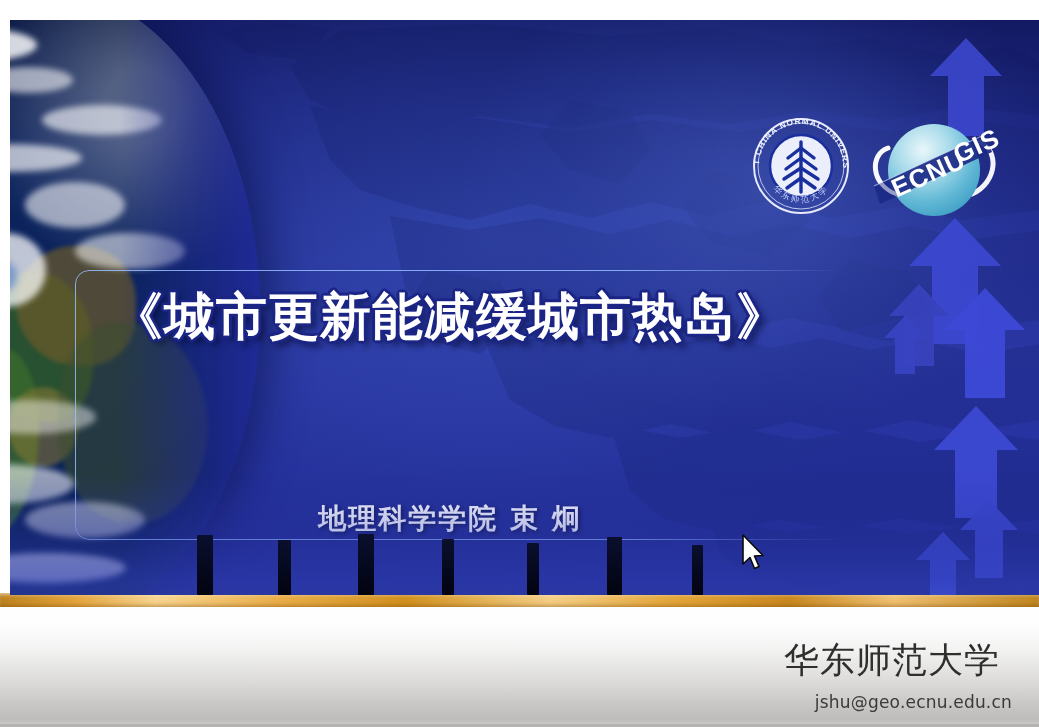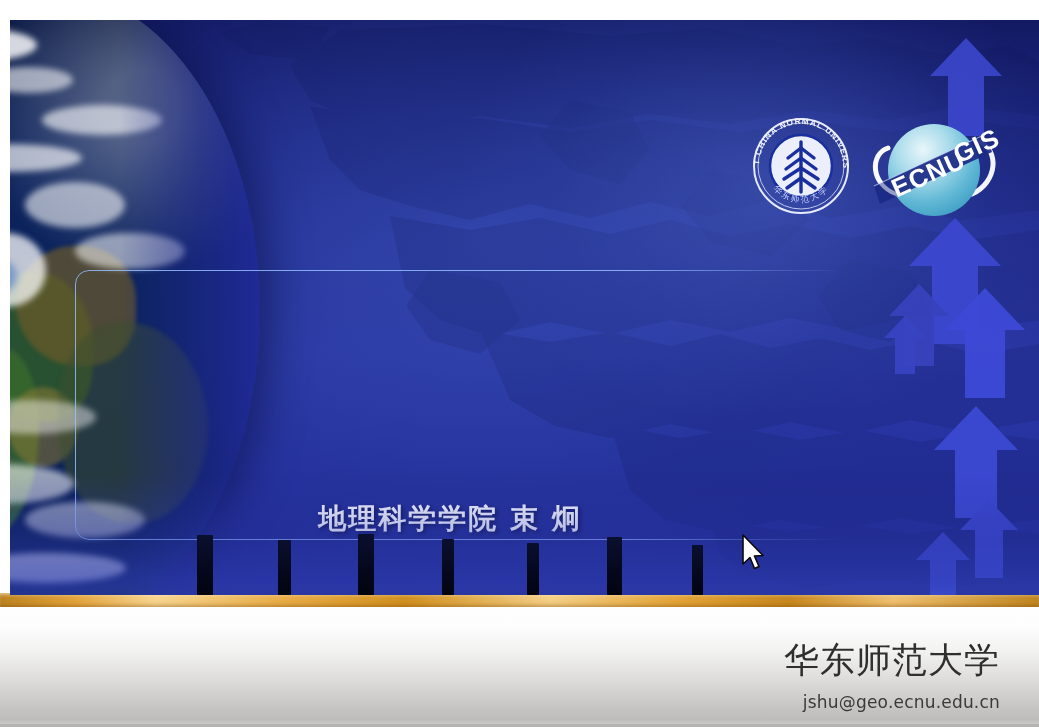--- a/index.html
+++ b/index.html
@@ -109,21 +109,21 @@
   .gis{position:absolute;left:858px;top:88px;width:135px;height:122px;}
   .gis svg{display:block;}
 
   
   .foot-univ{
     position:absolute;left:0;top:637px;width:1000px;text-align:right;
     font-size:35px;color:#2f2f2f;font-weight:normal;letter-spacing:1px;
     font-family:"DejaVu Sans","Liberation Sans",sans-serif;
   }
   .foot-mail{
-    position:absolute;left:0;top:692px;width:1000px;text-align:right;
+    position:absolute;left:12px;top:692px;width:1000px;text-align:right;
     font-size:17px;color:#3a3a3a;letter-spacing:.2px;
     font-family:"DejaVu Sans","Liberation Sans",sans-serif;
   }
 
   
   .cursor{position:absolute;left:741px;top:534px;width:26px;height:40px;}
   .cursor svg{display:block;}
 </style>
 </head>
 <body>
@@ -276,20 +276,21 @@
         <path d="M6,78 L118,26 L124,44 L12,96 Z" fill="#1b2a86" opacity="0.92"></path>
         <path d="M6,78 L118,26" stroke="#d9e6ff" stroke-width="1.2" opacity="0.6" fill="none"></path>
         <text x="64" y="74" transform="rotate(-24 64 74)" text-anchor="middle" font-family="'Liberation Sans',sans-serif" font-size="26" font-weight="bold" fill="#ffffff" letter-spacing="1">ECNU</text>
         <text x="112" y="46" transform="rotate(-24 112 46)" text-anchor="middle" font-family="'Liberation Sans',sans-serif" font-size="26" font-weight="bold" fill="#ffffff" letter-spacing="1">GIS</text>
         <path d="M20,40 C2,46 2,76 28,86" fill="none" stroke="#ffffff" stroke-width="4" stroke-linecap="round" opacity="0.5"></path>
       </svg>
     </div>
 
     <div class="title-box"></div>
 
+    <div class="title">《城市更新能减缓城市热岛》</div>
     <div class="subtitle">地理科学学院  束  炯</div>
 
     <div class="bottom-haze"></div>
 
     <div class="skyline">
       <div class="bldg" style="left:187px;width:16px;height:60px;"></div>
       <div class="bldg" style="left:268px;width:13px;height:55px;"></div>
       <div class="bldg" style="left:348px;width:16px;height:61px;"></div>
       <div class="bldg" style="left:432px;width:12px;height:56px;"></div>
       <div class="bldg" style="left:517px;width:12px;height:52px;"></div>

